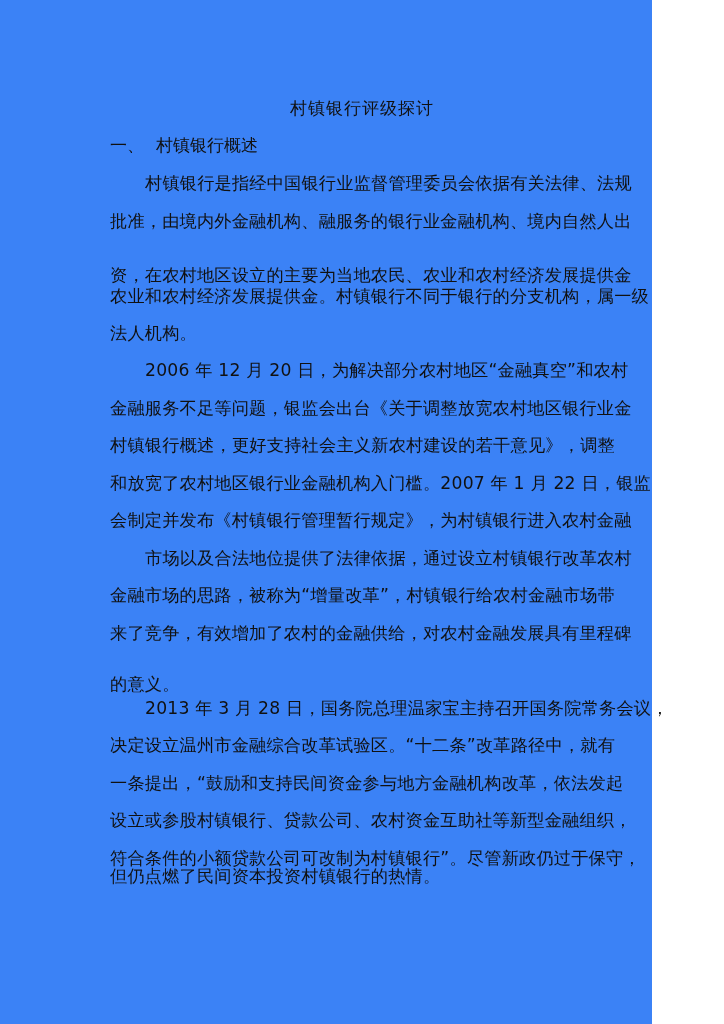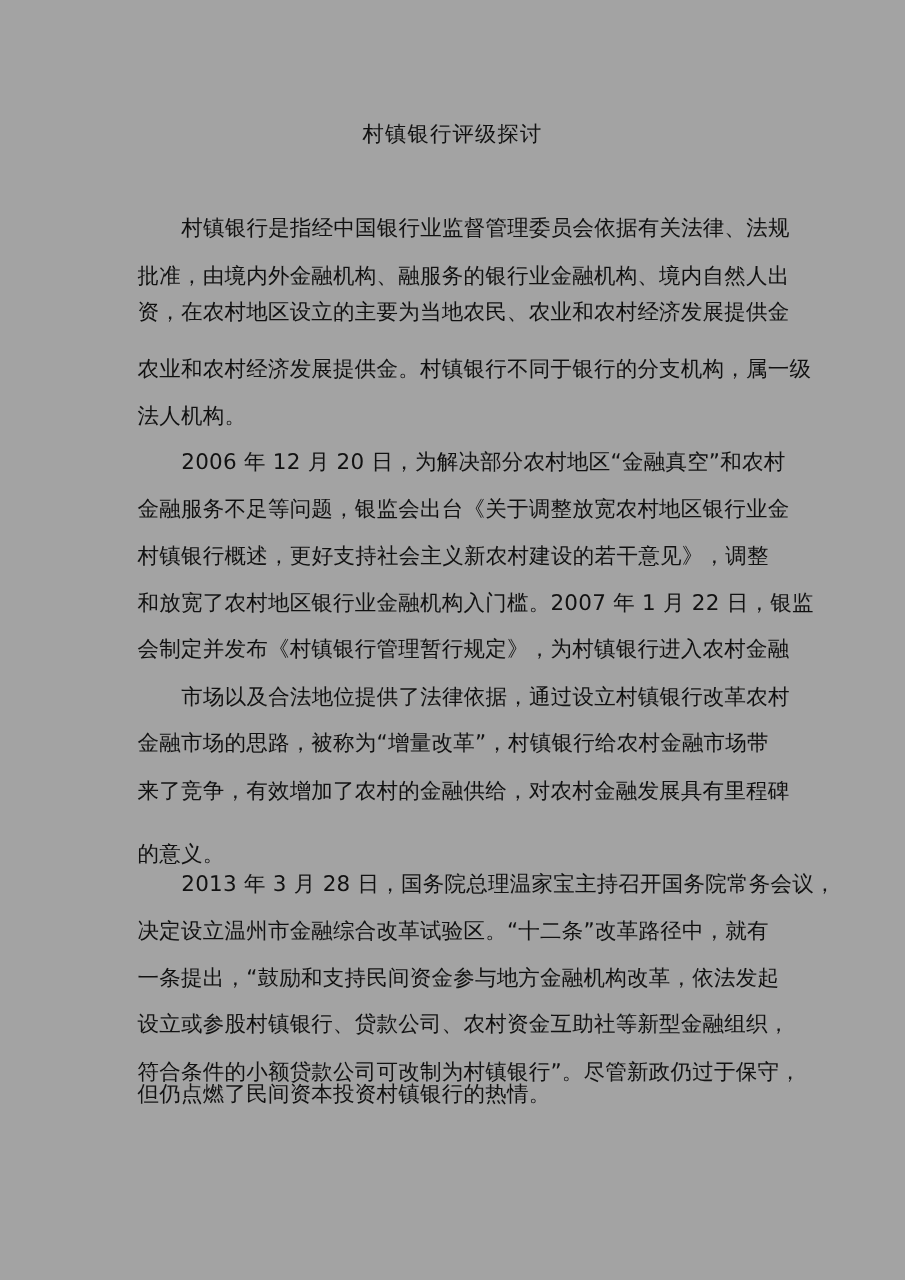--- a/index.html
+++ b/index.html
@@ -11,22 +11,22 @@
       width: 724px;
       height: 1024px;
       position: relative;
       overflow: hidden;
       font-family: "DejaVu Sans", "Liberation Sans", sans-serif;
       color: #111111;
     }
     .page {
       position: absolute;
       left: 0; top: 0;
-      width: 724px; height: 1024px;
-      background: #a3a3a3;
+      width: 652px; height: 1024px;
+      background: #3b82f6;
     }
     .title {
       position: absolute;
       top: 96px;
       left: 0;
       width: 724px;
       text-align: center;
       font-size: 17px;
       line-height: 24px;
       letter-spacing: 1px;
@@ -54,25 +54,28 @@
     .line.indent { left: 145px; width: 470px; }
     .line.last { text-align-last: left; }
   </style>
 </head>
 <body>
 
 <div class="page">
 
   <div class="title">村镇银行评级探讨</div>
 
+  <div class="heading">
+    <span class="num">一、</span><span>村镇银行概述</span>
+  </div>
 
   <div>
     <div class="line indent" style="top:171px">村镇银行是指经中国银行业监督管理委员会依据有关法律、法规</div>
     <div class="line" style="top:209px">批准，由境内外金融机构、融服务的银行业金融机构、境内自然人出</div>
-    <div class="line" style="top:238px">资，在农村地区设立的主要为当地农民、农业和农村经济发展提供金</div>
+    <div class="line" style="top:263px">资，在农村地区设立的主要为当地农民、农业和农村经济发展提供金</div>
     <div class="line" style="top:284px">农业和农村经济发展提供金。村镇银行不同于银行的分支机构，属一级</div>
     <div class="line last" style="top:321px">法人机构。</div>
   </div>
 
   <div>
     <div class="line indent" style="top:358px">2006 年 12 月 20 日，为解决部分农村地区“金融真空”和农村</div>
     <div class="line" style="top:396px">金融服务不足等问题，银监会出台《关于调整放宽农村地区银行业金</div>
     <div class="line" style="top:433px">村镇银行概述，更好支持社会主义新农村建设的若干意见》，调整</div>
     <div class="line" style="top:471px">和放宽了农村地区银行业金融机构入门槛。2007 年 1 月 22 日，银监</div>
     <div class="line" style="top:508px">会制定并发布《村镇银行管理暂行规定》，为村镇银行进入农村金融</div>

